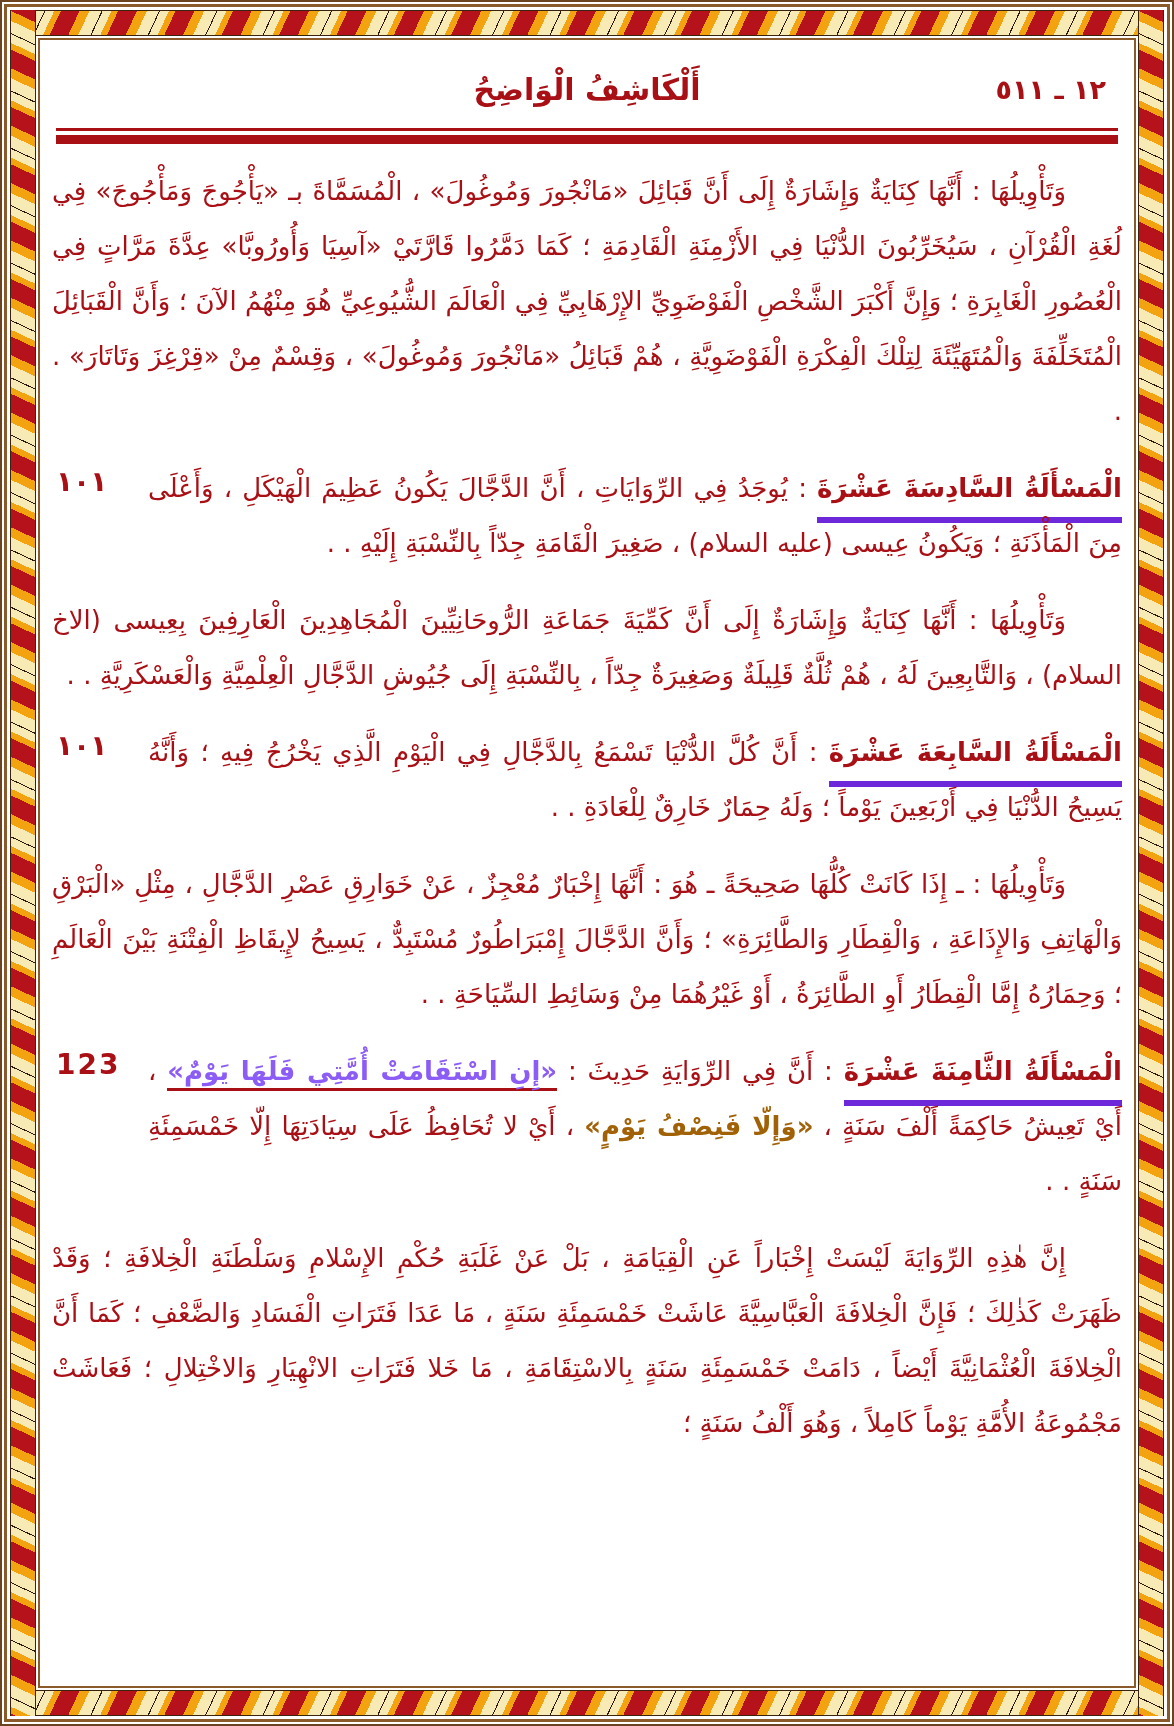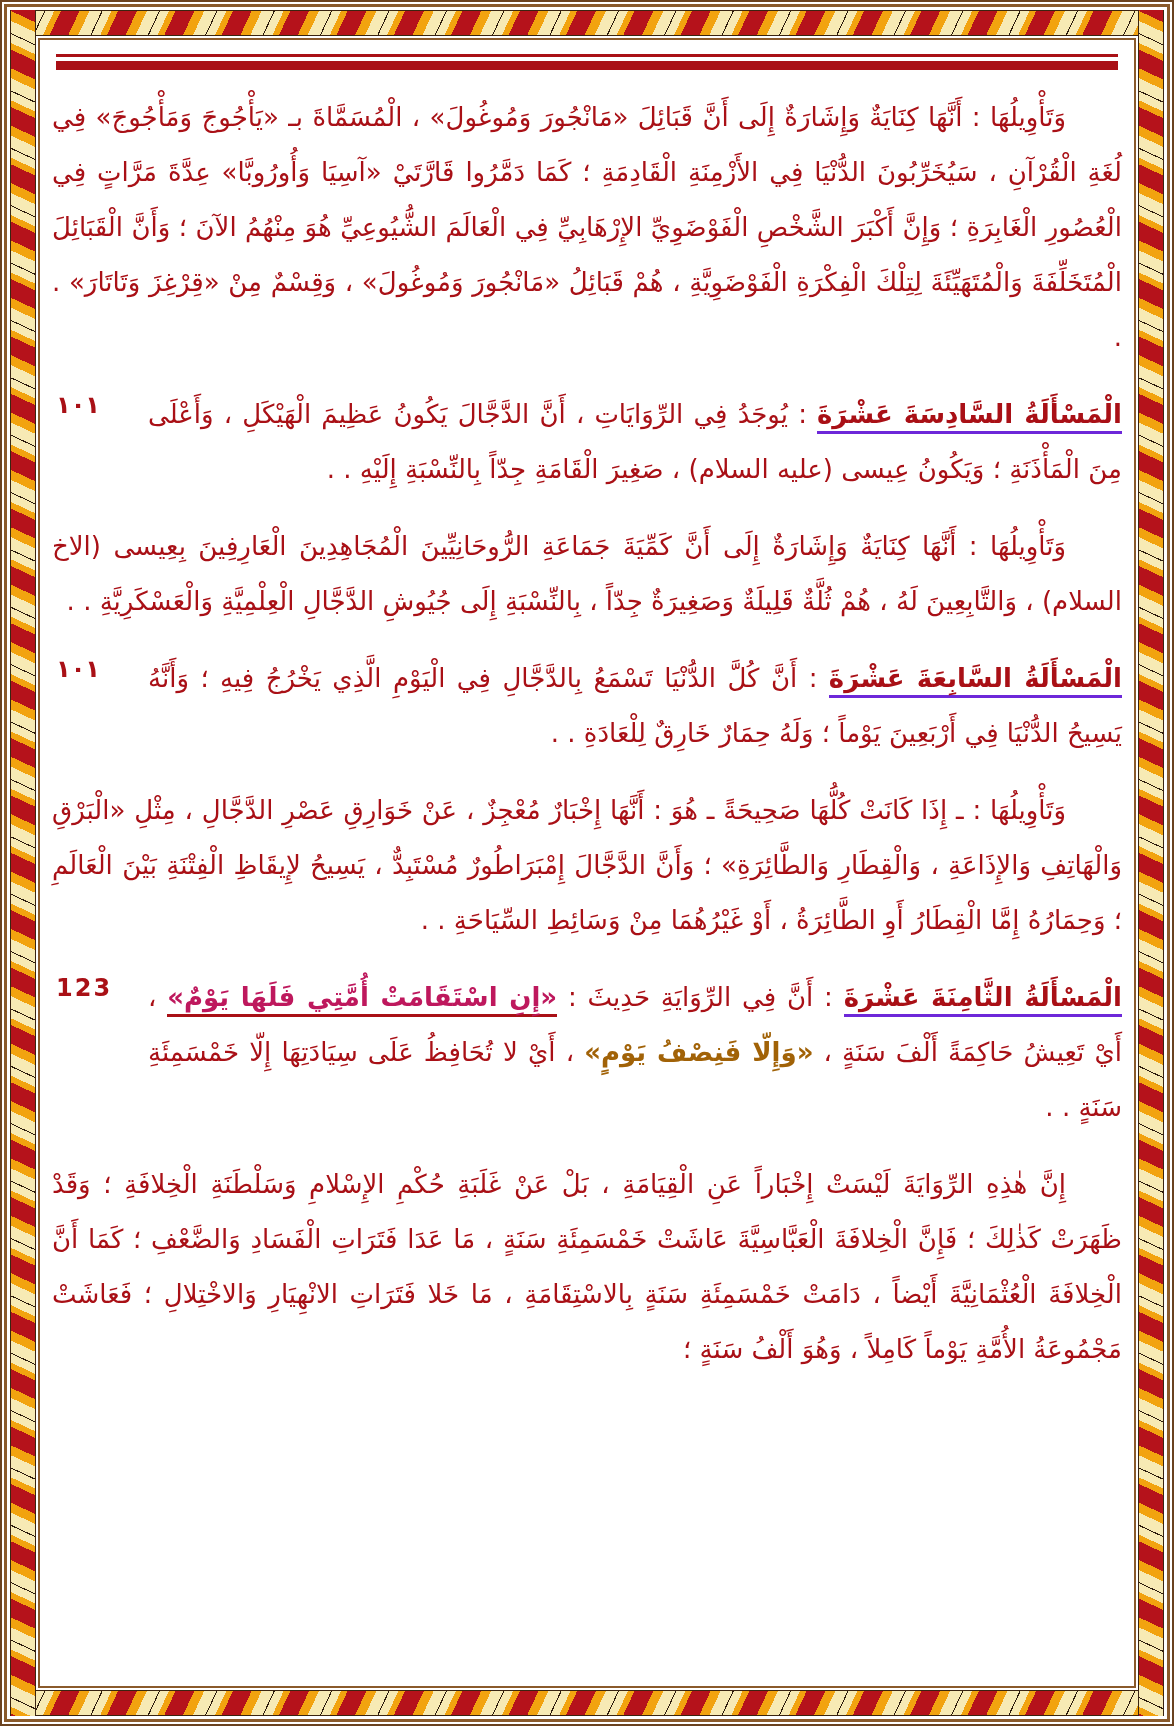--- a/index.html
+++ b/index.html
@@ -172,36 +172,36 @@
     padding-left: 96px;
     margin-bottom: 22px;
   }
   .marginnum {
     position: absolute;
     left: 4px;
     top: 4px;
     width: 86px;
     text-align: left;
     color: #a91016;
-    font-size: 24px;
+    font-size: 28px;
     font-weight: bold;
     letter-spacing: 2px;
     direction: rtl;
   }
   .numbered p.para { text-indent: 0; }
 
   .heading-ul {
     font-weight: bold;
-    border-bottom: 3px solid #6d28d9;
-    padding-bottom: 2px;
+    border-bottom: 6px solid #6d28d9;
+    padding-bottom: 14px;
     color: #a91016;
   }
   .hadith {
     font-weight: bold;
-    color: #be185d;
+    color: #8b5cf6;
     border-bottom: 3px solid #a91016;
     padding-bottom: 2px;
     margin-top: 39px;
   }
   .hadith2 {
     font-weight: bold;
     color: #a16207;
   }
 </style>
 </head>
@@ -212,20 +212,24 @@
   <div class="frame-outer2"></div>
   <div class="frame-outer"></div>
   <div class="braid braid-h braid-top"></div>
   <div class="braid braid-h braid-bottom"></div>
   <div class="braid braid-v braid-left"></div>
   <div class="braid braid-v braid-right"></div>
   <div class="frame-inner"></div>
 
   <div id="content">
 
+    <div class="header">
+      <div class="book-title">أَلْكَاشِفُ الْوَاضِحُ</div>
+      <div class="folio">١٢ ـ ٥١١</div>
+    </div>
 
     <div class="rule-wrap">
       <div class="rule-thin"></div>
       <div class="rule-gap"></div>
       <div class="rule-thick"></div>
     </div>
 
     <div class="body">
 
       <p class="para indent spacer-after">وَتَأْوِيلُهَا : أَنَّهَا كِنَايَةٌ وَإِشَارَةٌ إِلَى أَنَّ قَبَائِلَ «مَانْجُورَ وَمُوغُولَ» ، الْمُسَمَّاةَ بـ «يَأْجُوجَ وَمَأْجُوجَ» فِي لُغَةِ الْقُرْآنِ ، سَيُخَرِّبُونَ الدُّنْيَا فِي الأَزْمِنَةِ الْقَادِمَةِ ؛ كَمَا دَمَّرُوا قَارَّتَيْ «آسِيَا وَأُورُوبَّا» عِدَّةَ مَرَّاتٍ فِي الْعُصُورِ الْغَابِرَةِ ؛ وَإِنَّ أَكْبَرَ الشَّخْصِ الْفَوْضَوِيِّ الإِرْهَابِيِّ فِي الْعَالَمَ الشُّيُوعِيِّ هُوَ مِنْهُمُ الآنَ ؛ وَأَنَّ الْقَبَائِلَ الْمُتَخَلِّفَةَ وَالْمُتَهَيِّئَةَ لِتِلْكَ الْفِكْرَةِ الْفَوْضَوِيَّةِ ، هُمْ قَبَائِلُ «مَانْجُورَ وَمُوغُولَ» ، وَقِسْمٌ مِنْ «قِرْغِزَ وَتَاتَارَ» . .</p>

